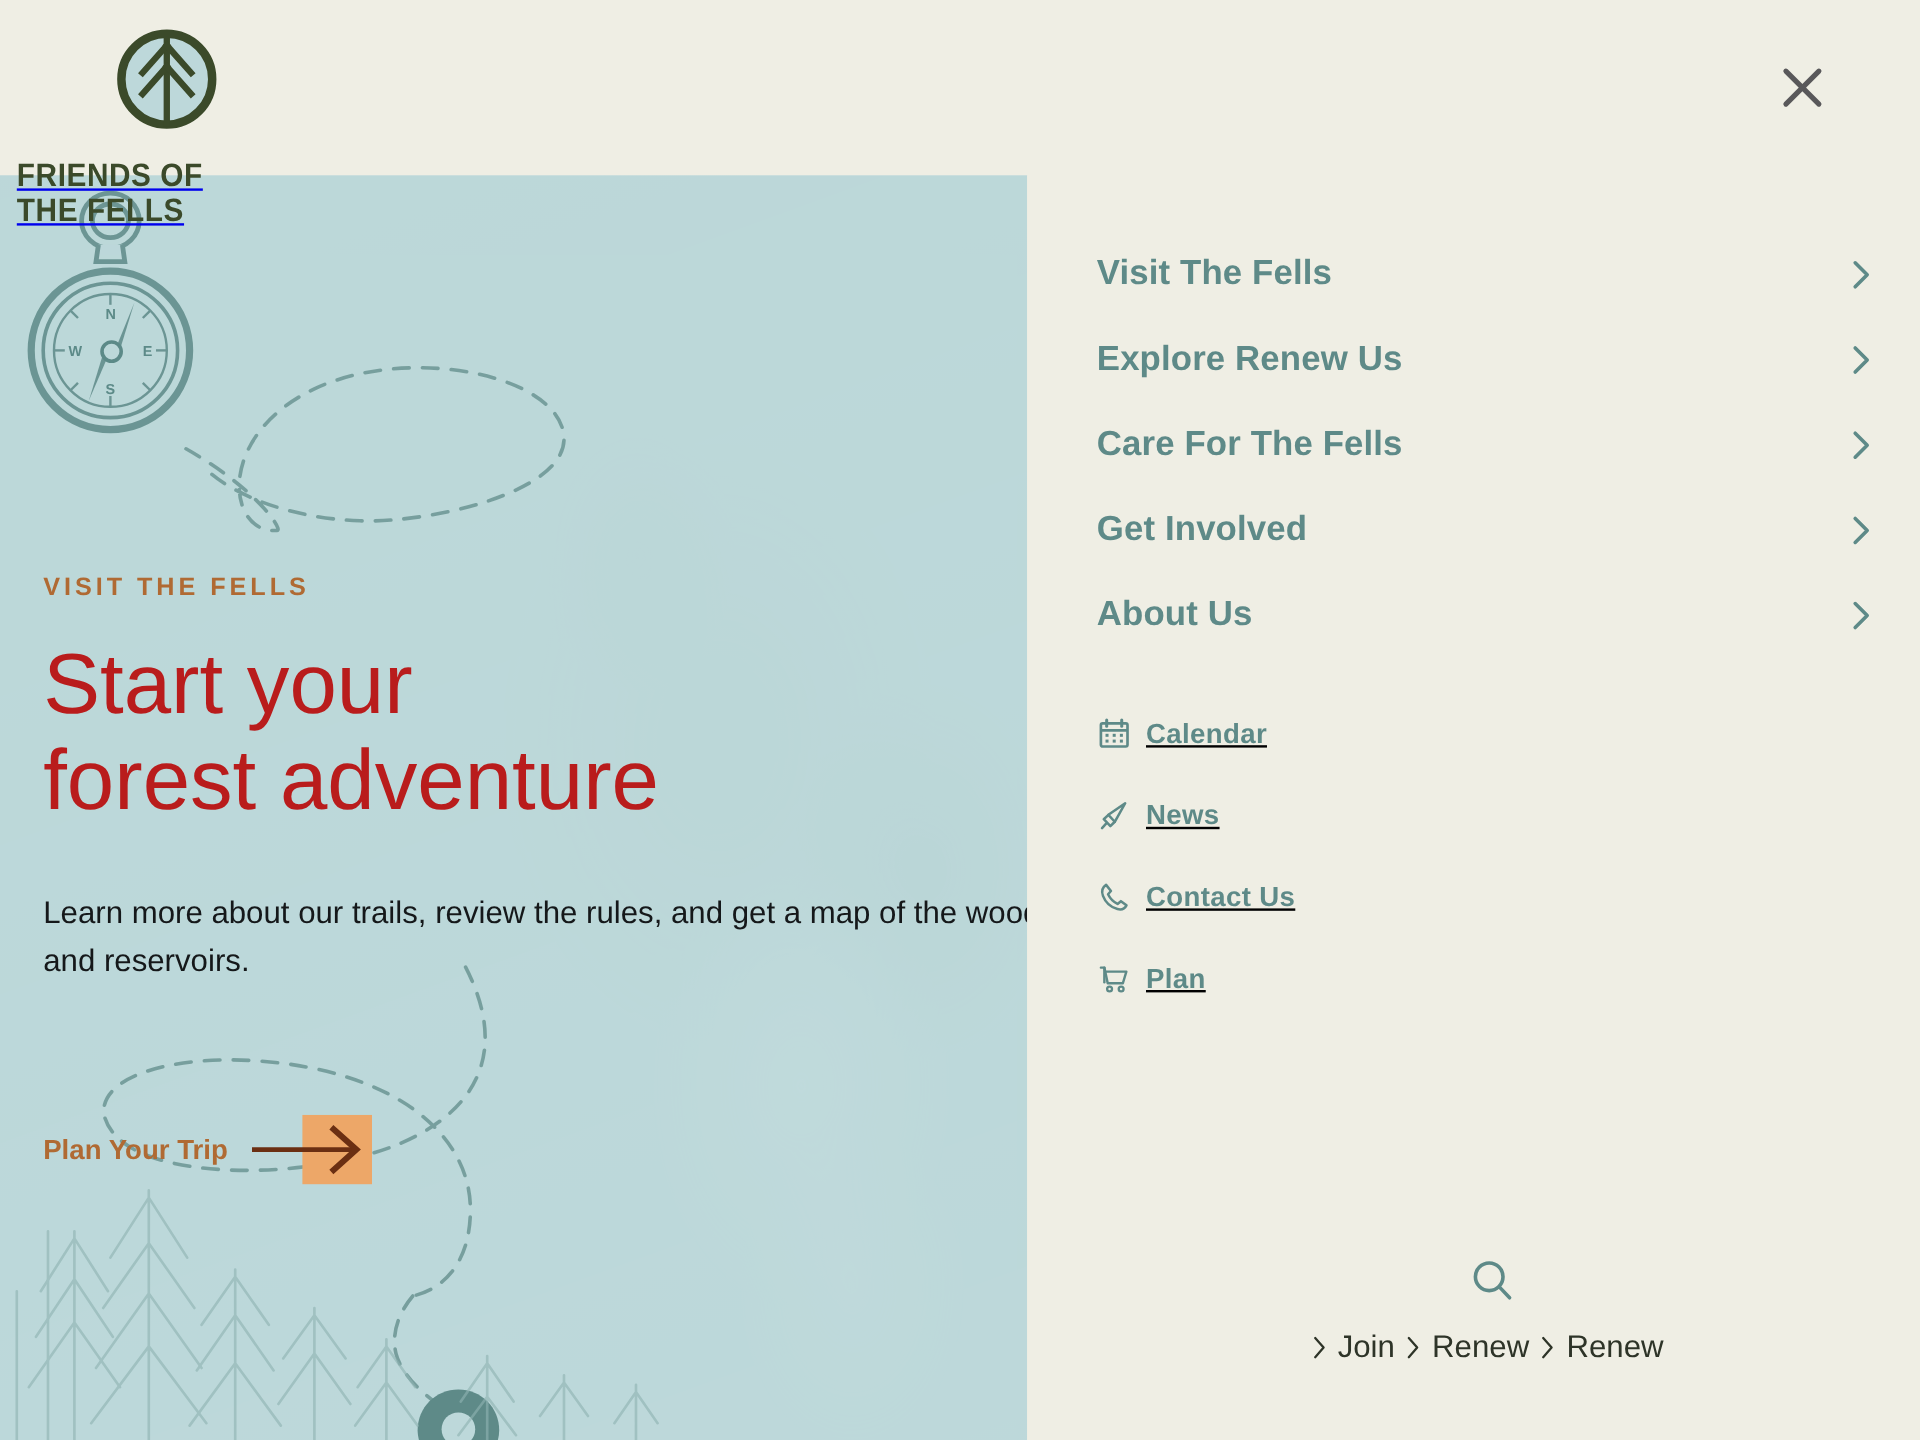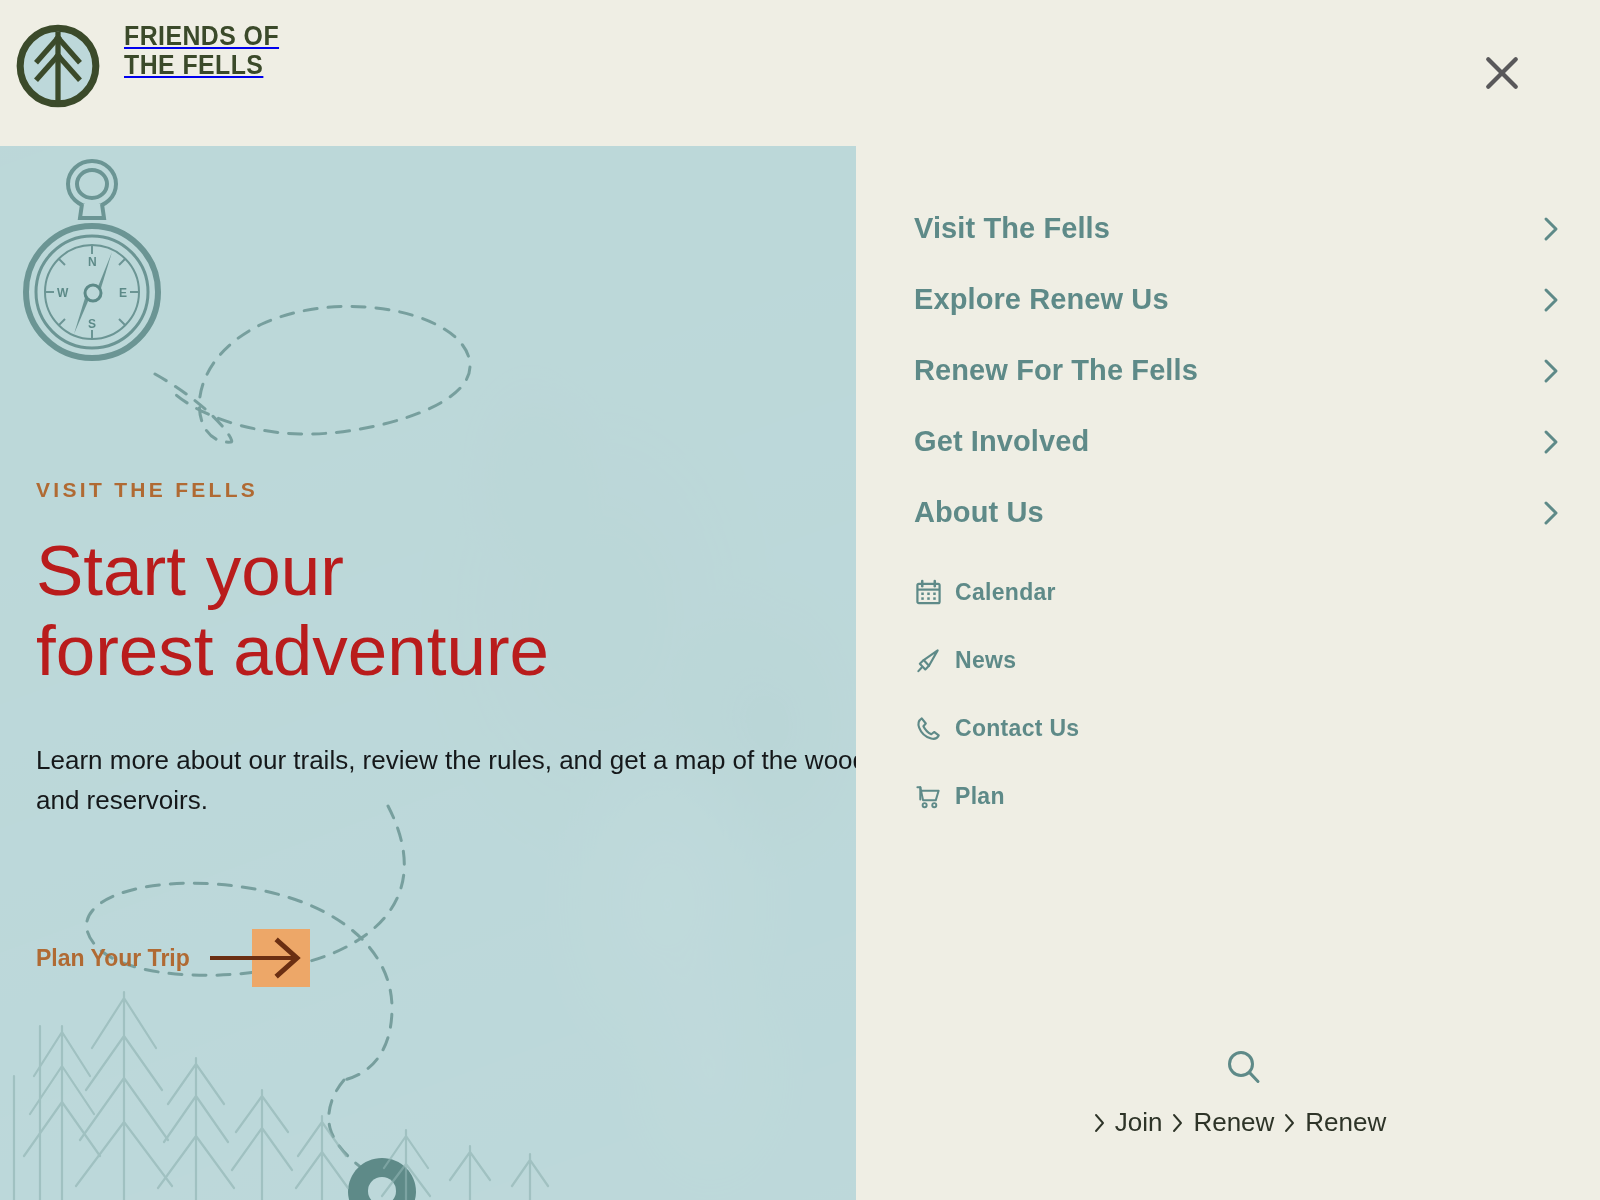--- a/index.html
+++ b/index.html
@@ -25,22 +25,23 @@
     height: 146px;
     background: #efeee4;
     z-index: 40;
   }
 
   .brand {
     position: absolute;
     left: 14px;
     top: 22px;
     display: flex;
-    align-items: flex-start;
+    align-items: flex-end;
     gap: 22px;
+    flex-direction: column;
   }
 
   .logo-mark {
     width: 88px;
     height: 88px;
     flex: 0 0 88px;
   }
 
   .brand-name {
     font-family: "Liberation Sans", sans-serif;
@@ -193,23 +194,24 @@
   .nav-row-label {
     font-size: 29px;
     font-weight: 700;
     color: #5e8a88;
     letter-spacing: 0.1px;
     white-space: nowrap;
   }
 
   .secondary-nav {
     position: absolute;
-    top: 412px;
+    top: 431px;
     left: 58px;
     width: 500px;
+    text-decoration: underline;
   }
 
   .sec-row {
     display: flex;
     align-items: center;
     height: 68px;
     cursor: pointer;
     text-decoration: none;
     gap: 13px;
   }
@@ -423,21 +425,21 @@
     </a>
 
     <a class="nav-row" href="#">
       <span class="nav-row-label">Explore Renew Us</span>
       <svg width="16" height="28" viewBox="0 0 16 28">
         <polyline points="3,4 13,14 3,24" fill="none" stroke="#5e8a88" stroke-width="3" stroke-linecap="round" stroke-linejoin="round"></polyline>
       </svg>
     </a>
 
     <a class="nav-row" href="#">
-      <span class="nav-row-label">Renew For The Fells</span>
+      <span class="nav-row-label">Care For The Fells</span>
       <svg width="16" height="28" viewBox="0 0 16 28">
         <polyline points="3,4 13,14 3,24" fill="none" stroke="#5e8a88" stroke-width="3" stroke-linecap="round" stroke-linejoin="round"></polyline>
       </svg>
     </a>
 
     <a class="nav-row" href="#">
       <span class="nav-row-label">Get Involved</span>
       <svg width="16" height="28" viewBox="0 0 16 28">
         <polyline points="3,4 13,14 3,24" fill="none" stroke="#5e8a88" stroke-width="3" stroke-linecap="round" stroke-linejoin="round"></polyline>
       </svg>

